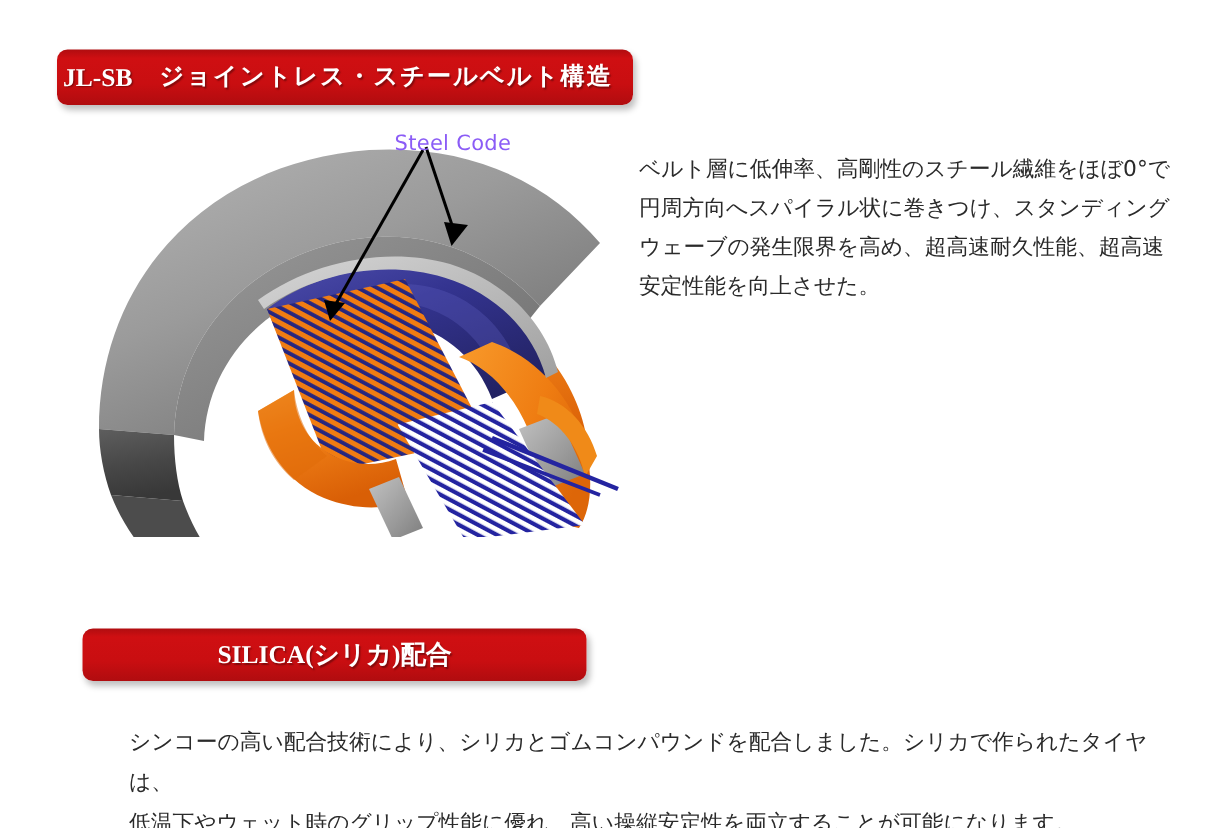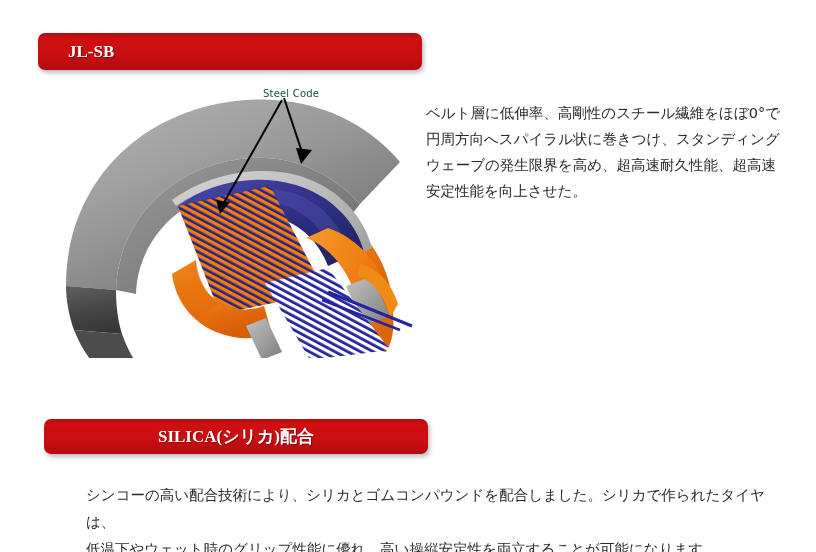--- a/index.html
+++ b/index.html
@@ -27,27 +27,27 @@
     display: flex;
     align-items: center;
     color: #ffffff;
     white-space: nowrap;
   }
   .banner-1 {
     left: 38px;
     top: 33px;
     width: 384px;
     height: 37px;
-    padding-left: 30px;
+    padding-left: 4px;
     justify-content: flex-start;
   }
   .banner-2 {
-    left: 44px;
+    left: 55px;
     top: 419px;
-    width: 384px;
+    width: 336px;
     height: 35px;
     justify-content: center;
   }
   .banner-code {
     font-family: "Liberation Serif", "DejaVu Serif", serif;
     font-weight: bold;
     font-size: 17px;
     letter-spacing: 0px;
     text-shadow: 1px 1px 1px rgba(0,0,0,0.35);
   }
@@ -93,31 +93,32 @@
     width: 370px;
     height: 280px;
   }
   .tire-figure svg { display: block; }
 
   .callout-label {
     position: absolute;
     left: 263px;
     top: 88px;
     font-family: "DejaVu Sans", "Liberation Sans", sans-serif;
-    font-size: 10px;
-    color: #14532d;
+    font-size: 14px;
+    color: #8b5cf6;
     letter-spacing: 0.2px;
     white-space: nowrap;
   }
 </style>
 </head>
 <body>
 
 <div class="banner banner-1">
   <span class="banner-code">JL-SB</span>
+  <span class="banner-title">ジョイントレス・スチールベルト構造</span>
 </div>
 
 <div class="tire-figure">
   <svg width="370" height="280" viewBox="0 0 370 280" xmlns="http://www.w3.org/2000/svg">
     <defs>
       <linearGradient id="gTreadTop" x1="0" y1="0" x2="0.75" y2="1">
         <stop offset="0%" stop-color="#b5b5b5"></stop>
         <stop offset="45%" stop-color="#9b9b9b"></stop>
         <stop offset="100%" stop-color="#6f6f6f"></stop>
       </linearGradient>

